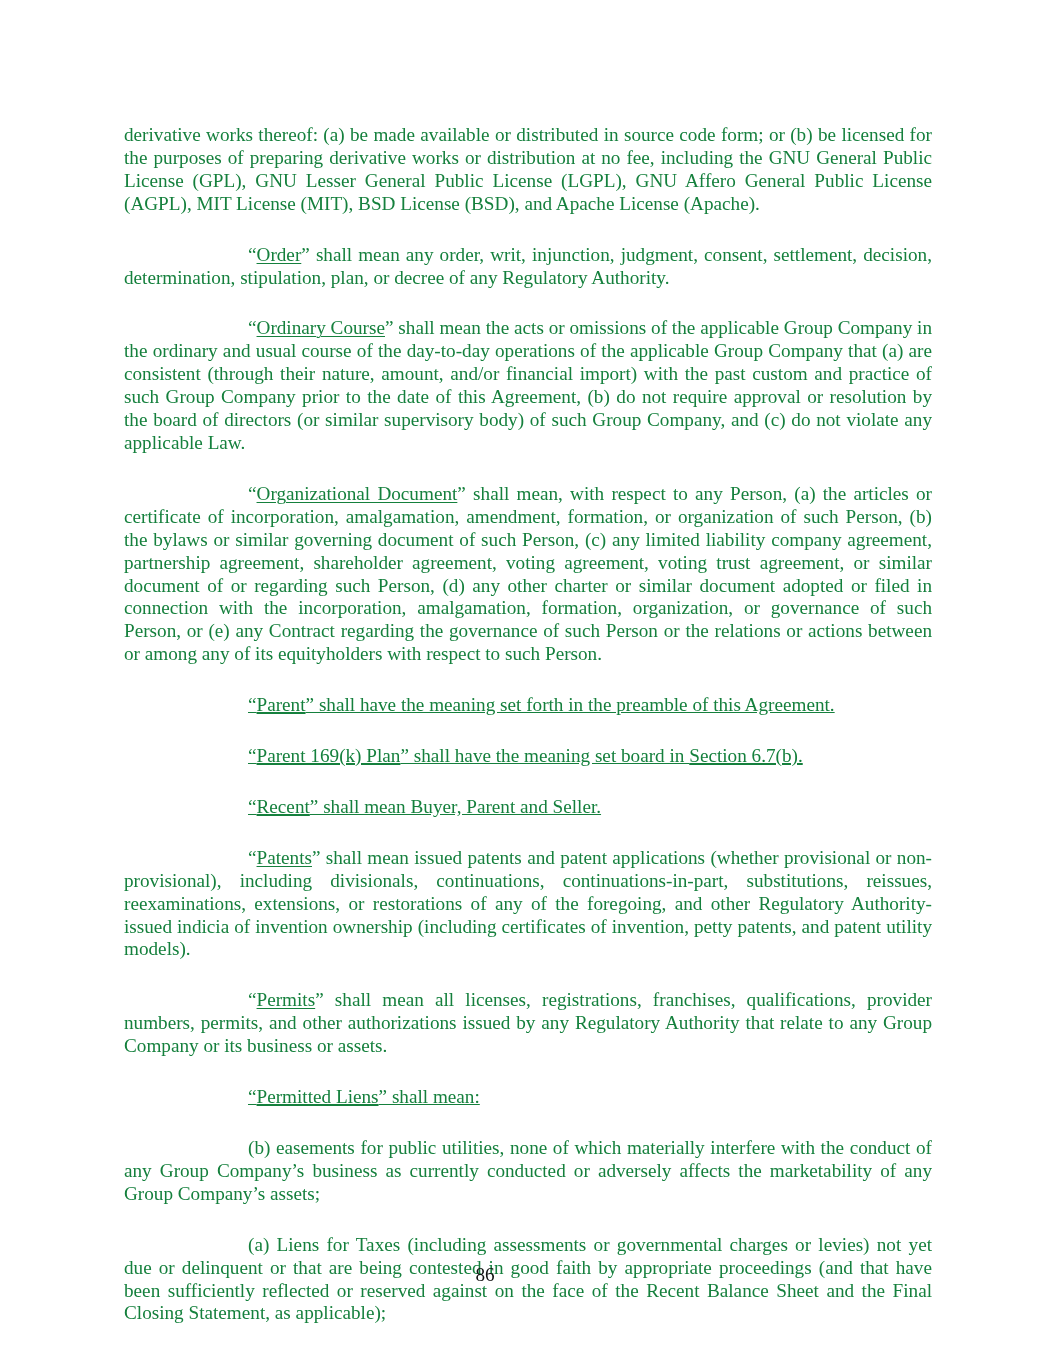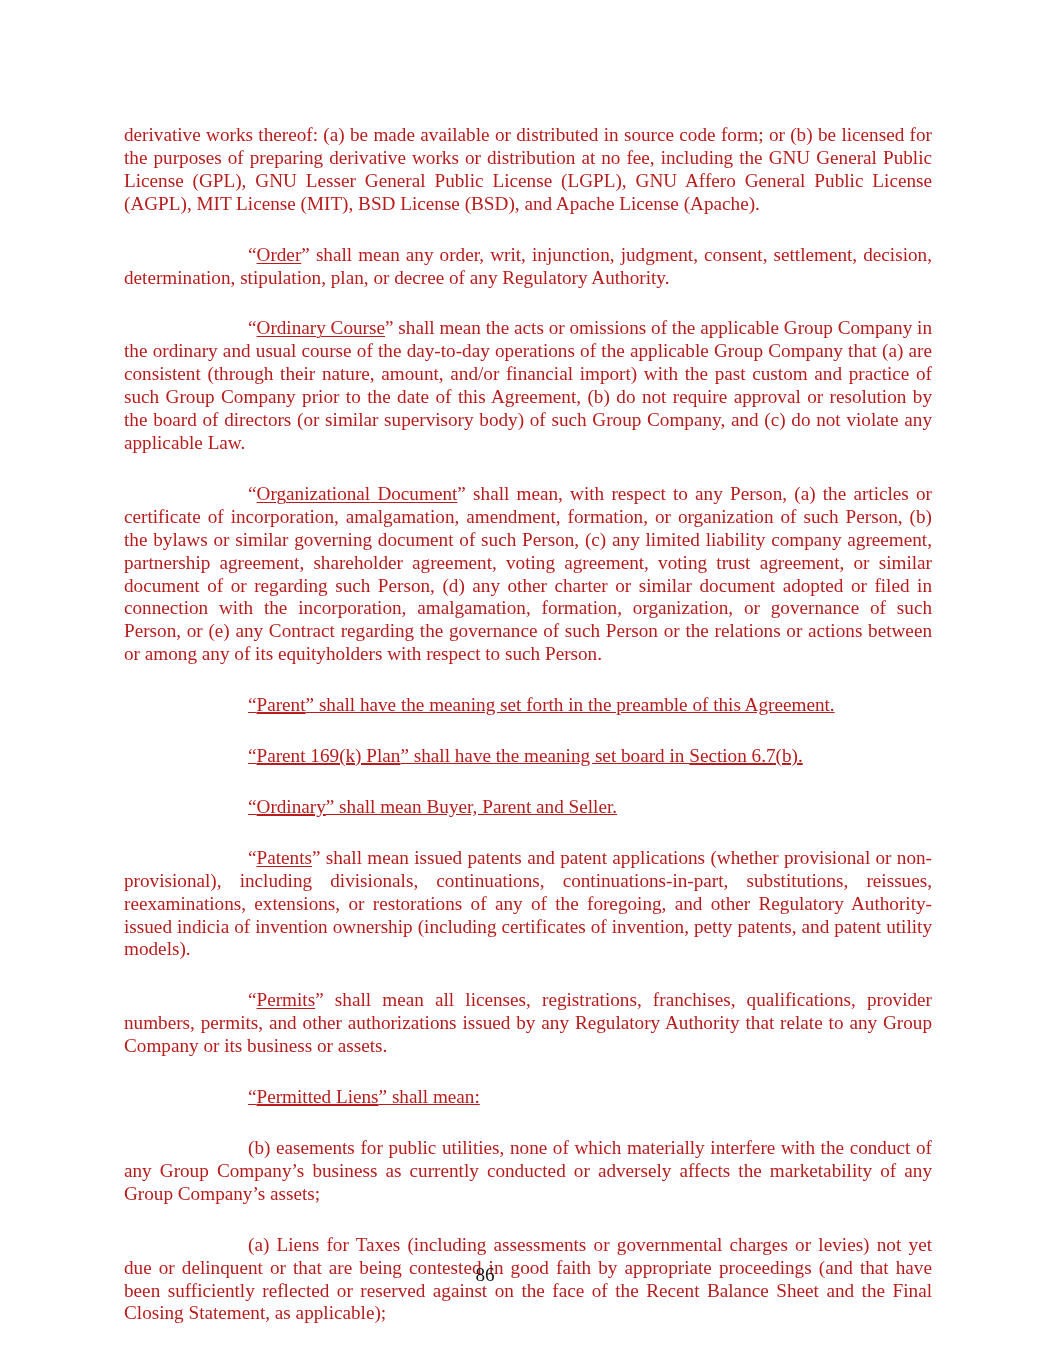--- a/index.html
+++ b/index.html
@@ -5,21 +5,21 @@
   html, body { margin: 0; padding: 0; background: #ffffff; }
   body { width: 1055px; height: 1365px; position: relative; overflow: hidden; }
   .page {
     position: absolute;
     left: 124px;
     top: 124px;
     width: 808px;
     font-family: "Liberation Serif", serif;
     font-size: 19.2px;
     line-height: 22.9px;
-    color: #b91c1c;
+    color: #15803d;
   }
   .para {
     text-align: justify;
     margin: 0 0 20.5px 0;
   }
   .para.indent { text-indent: 124px; margin-top: 28px; }
   .para.single { text-align: left; text-decoration: underline; }
   .term { text-decoration: underline; text-underline-offset: 2px; text-decoration-thickness: 1px; }
   .xref { text-decoration: underline; text-underline-offset: 2px; text-decoration-thickness: 1px; }
   .page-number {
@@ -43,21 +43,21 @@
   <p class="para indent"><span>“</span><span class="term">Order</span><span>” shall mean any order, writ, injunction, judgment, consent, settlement, decision, determination, stipulation, plan, or decree of any Regulatory Authority.</span></p>
 
   <p class="para indent"><span>“</span><span class="term">Ordinary Course</span><span>” shall mean the acts or omissions of the applicable Group Company in the ordinary and usual course of the day-to-day operations of the applicable Group Company that (a) are consistent (through their nature, amount, and/or financial import) with the past custom and practice of such Group Company prior to the date of this Agreement, (b) do not require approval or resolution by the board of directors (or similar supervisory body) of such Group Company, and (c) do not violate any applicable Law.</span></p>
 
   <p class="para indent"><span>“</span><span class="term">Organizational Document</span><span>” shall mean, with respect to any Person, (a) the articles or certificate of incorporation, amalgamation, amendment, formation, or organization of such Person, (b) the bylaws or similar governing document of such Person, (c) any limited liability company agreement, partnership agreement, shareholder agreement, voting agreement, voting trust agreement, or similar document of or regarding such Person, (d) any other charter or similar document adopted or filed in connection with the incorporation, amalgamation, formation, organization, or governance of such Person, or (e) any Contract regarding the governance of such Person or the relations or actions between or among any of its equityholders with respect to such Person.</span></p>
 
   <p class="para indent single"><span>“</span><span class="term">Parent</span><span>” shall have the meaning set forth in the preamble of this Agreement.</span></p>
 
   <p class="para indent single"><span>“</span><span class="term">Parent 169(k) Plan</span><span>” shall have the meaning set board in </span><span class="xref">Section 6.7(b).</span></p>
 
-  <p class="para indent single"><span>“</span><span class="term">Ordinary</span><span>” shall mean Buyer, Parent and Seller.</span></p>
+  <p class="para indent single"><span>“</span><span class="term">Recent</span><span>” shall mean Buyer, Parent and Seller.</span></p>
 
   <p class="para indent"><span>“</span><span class="term">Patents</span><span>” shall mean issued patents and patent applications (whether provisional or non-provisional), including divisionals, continuations, continuations-in-part, substitutions, reissues, reexaminations, extensions, or restorations of any of the foregoing, and other Regulatory Authority-issued indicia of invention ownership (including certificates of invention, petty patents, and patent utility models).</span></p>
 
   <p class="para indent"><span>“</span><span class="term">Permits</span><span>” shall mean all licenses, registrations, franchises, qualifications, provider numbers, permits, and other authorizations issued by any Regulatory Authority that relate to any Group Company or its business or assets.</span></p>
 
   <p class="para indent single"><span>“</span><span class="term">Permitted Liens</span><span>” shall mean:</span></p>
 
   <p class="para indent"><span>(b) easements for public utilities, none of which materially interfere with the conduct of any Group Company’s business as currently conducted or adversely affects the marketability of any Group Company’s assets;</span></p>
 
   <p class="para indent"><span>(a) Liens for Taxes (including assessments or governmental charges or levies) not yet due or delinquent or that are being contested in good faith by appropriate proceedings (and that have been sufficiently reflected or reserved against on the face of the Recent Balance Sheet and the Final Closing Statement, as applicable);</span></p>

